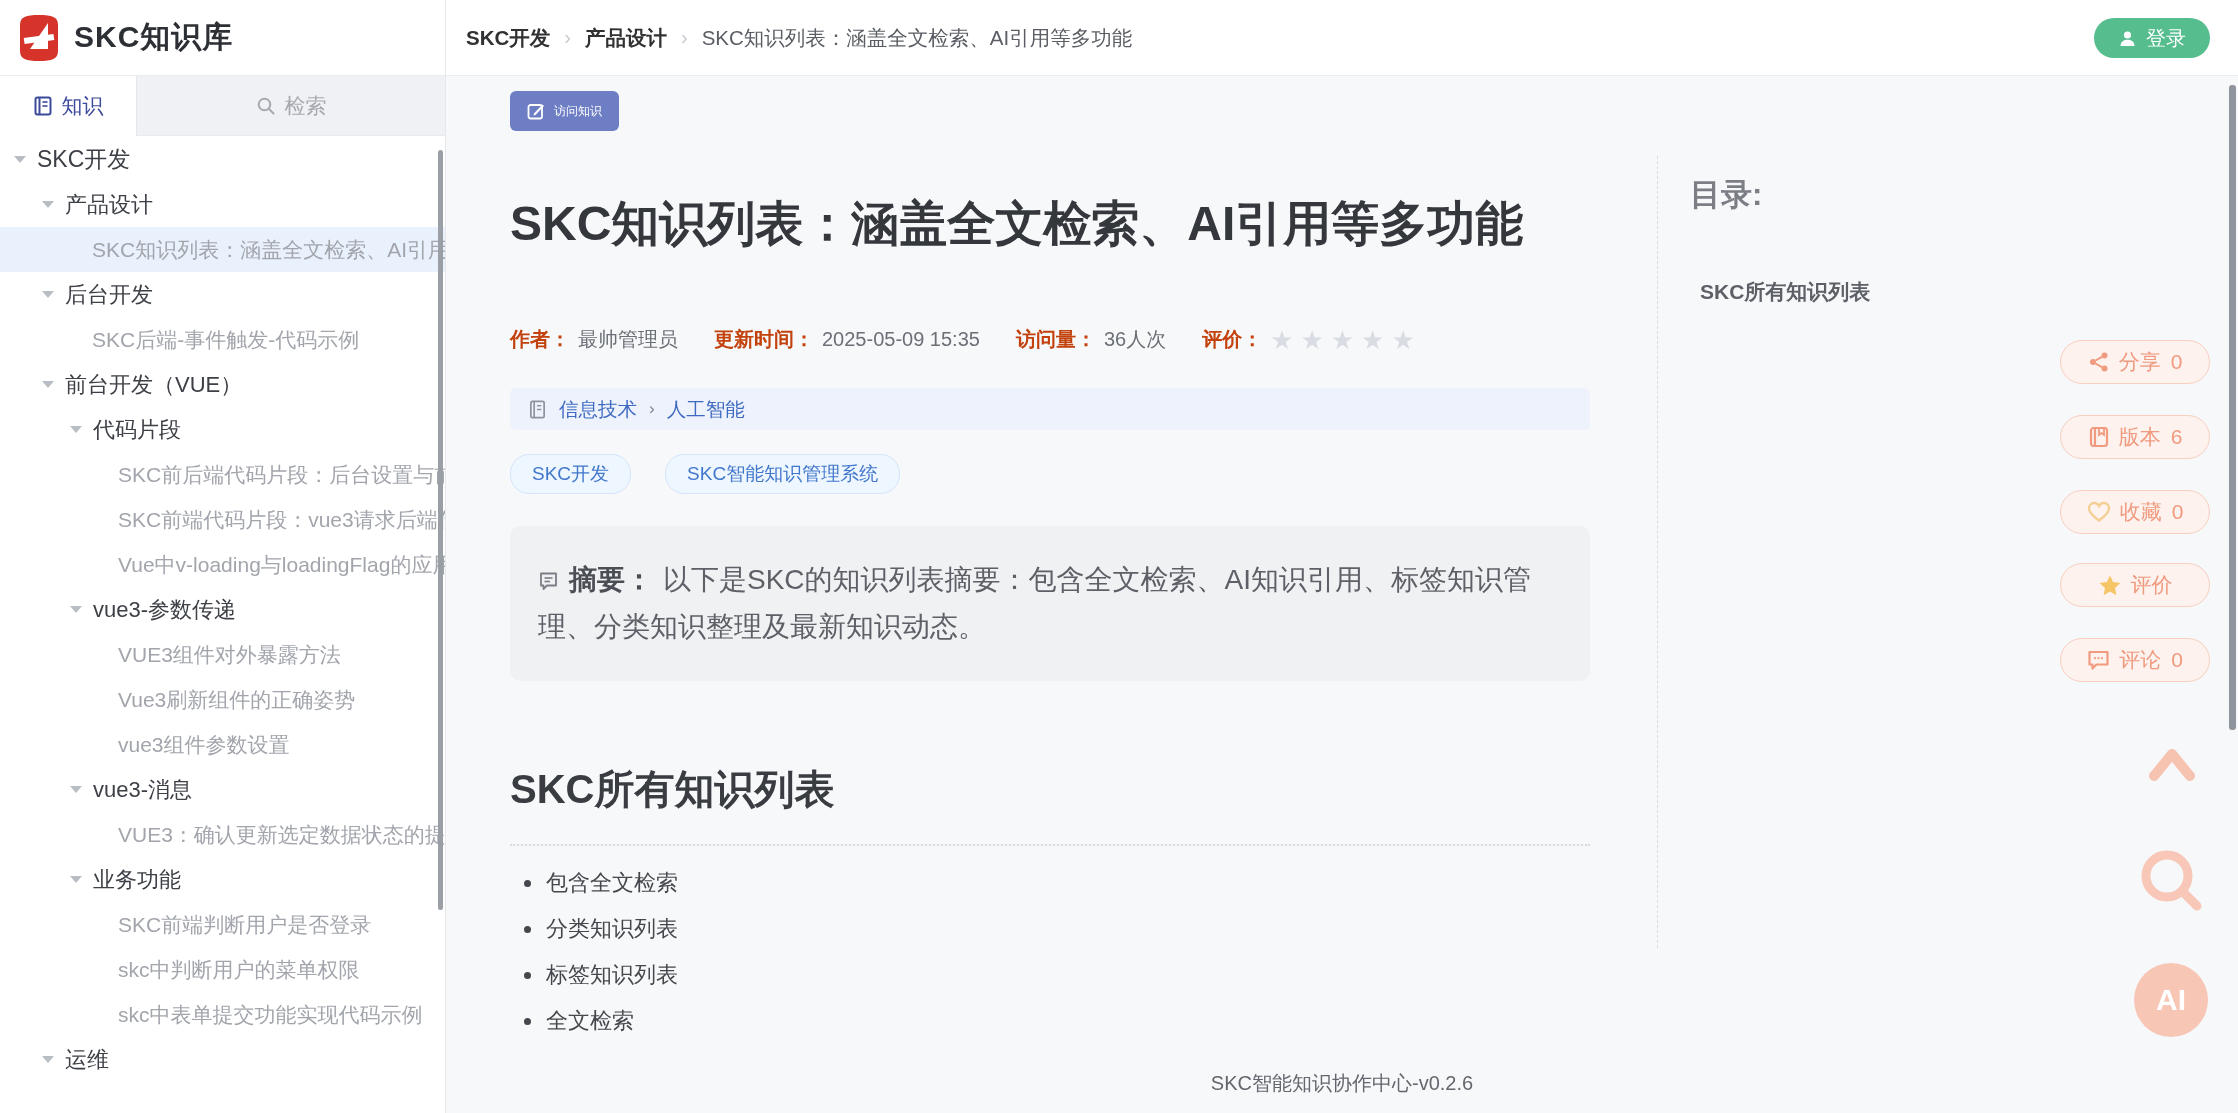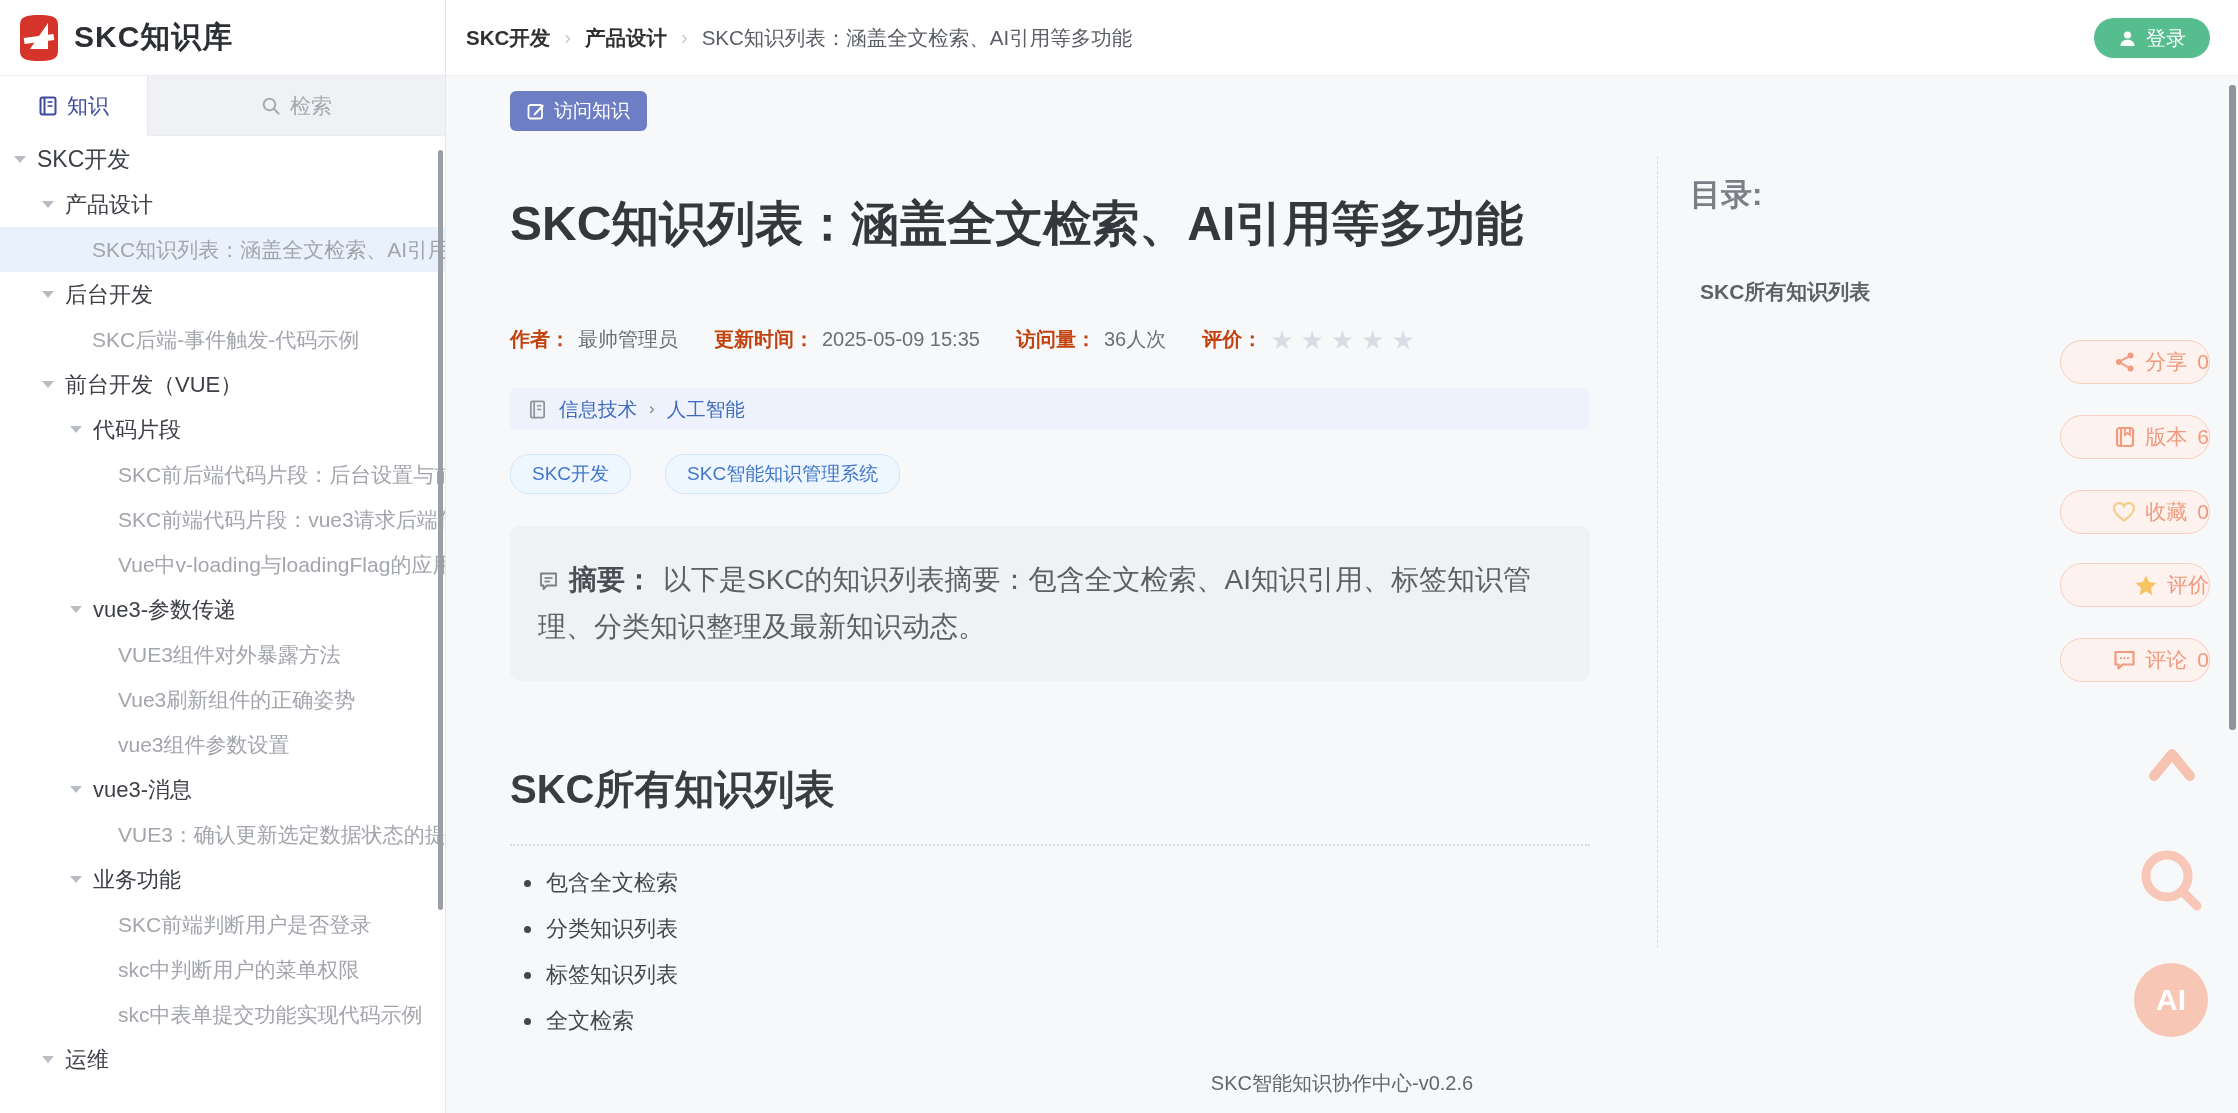--- a/index.html
+++ b/index.html
@@ -7,21 +7,21 @@
   body { font-family:"Liberation Sans","DejaVu Sans",sans-serif; background:#fff; color:#303133; }
   .page { position:relative; width:2238px; height:1113px; overflow:hidden; background:#f7f8fa; }
 
   
   .sidebar { position:absolute; left:0; top:0; width:446px; height:1113px; background:#fff; border-right:1px solid #e5e7ea; z-index:3; }
   .logo-row { height:76px; display:flex; align-items:center; padding-left:14px; border-bottom:1px solid #eaecef; background:#fff; }
   .logo-badge { width:50px; height:50px; flex:0 0 50px; }
   .logo-title { font-size:30px; font-weight:bold; color:#2c2f34; margin-left:10px; letter-spacing:1px; }
   .tabs { display:flex; height:60px; }
   .tab { display:flex; align-items:center; justify-content:center; gap:9px; font-size:21px; cursor:pointer; }
-  .tab-knowledge { width:147px; background:#fff; color:#3c4a9c; font-weight:500; }
+  .tab-knowledge { width:136px; background:#fff; color:#3c4a9c; font-weight:500; }
   .tab-search { flex:1; background:#f0f1f4; color:#a6a9b0; border-left:1px solid #e4e6e9; border-bottom:1px solid #e8eaed; }
   .tree { position:absolute; left:0; right:0; top:137px; bottom:0; overflow:hidden; }
   .tree-row { height:45px; display:flex; align-items:center; white-space:nowrap; overflow:hidden; cursor:pointer; }
   .tree-row.lvl1 { padding-left:14px; }
   .tree-row.lvl2 { padding-left:42px; }
   .tree-row.branch.lvl3 { padding-left:70px; }
   .tree-row.leaf.lvl3 { padding-left:92px; }
   .tree-row.leaf.lvl4 { padding-left:118px; }
   .caret { width:0; height:0; border-left:6px solid transparent; border-right:6px solid transparent; border-top:7px solid #b9bdc4; margin-right:11px; flex:0 0 auto; }
   .tree-row .tlabel { color:#3d4046; font-size:22px; }
@@ -35,21 +35,21 @@
   .breadcrumb { display:flex; align-items:center; gap:14px; padding-left:20px; font-size:20.5px; }
   .crumb { color:#303133; font-weight:bold; cursor:pointer; }
   .crumb.last { color:#5a5e64; font-weight:normal; cursor:default; }
   .crumb-sep { color:#c5c9d0; font-size:20px; }
   .login-btn { position:absolute; right:28px; top:18px; height:40px; padding:0 24px; border-radius:20px; background:#55bd8e; color:#fff; font-size:20px; display:flex; align-items:center; gap:9px; border:none; cursor:pointer; }
 
   
   .main { position:absolute; left:446px; top:76px; width:1792px; height:1037px; background:#f7f8fa; }
   .content { position:absolute; left:64px; top:0; width:1080px; height:100%; }
 
-  .visit-btn { position:absolute; left:0; top:15px; height:40px; padding:0 17px; background:#6d7ec4; border:none; border-radius:6px; color:#fff; font-size:19px; display:flex; align-items:center; gap:9px; cursor:pointer;justify-content:space-between; }
+  .visit-btn { position:absolute; left:0; top:15px; height:40px; padding:0 17px; background:#6d7ec4; border:none; border-radius:6px; color:#fff; font-size:12px; display:flex; align-items:center; gap:9px; cursor:pointer;justify-content:space-between; }
   .article-title { position:absolute; left:0; top:116px; font-size:48px; font-weight:bold; color:#34373c; white-space:nowrap; }
 
   .meta { position:absolute; left:0; top:250px; display:flex; align-items:center; gap:36px; font-size:20px; }
   .meta-item { display:flex; align-items:center; gap:8px; }
   .meta-label { font-weight:bold; color:#c2410c; }
   .meta-value { color:#6b6f76; }
   .stars { color:#d9dce2; font-size:26px; letter-spacing:7px; line-height:20px; }
 
   .category-bar { position:absolute; left:0; top:312px; width:1080px; height:42px; background:#edf2fd; border-radius:6px; display:flex; align-items:center; padding:0 18px; gap:12px; font-size:19.5px; }
   .cat-link { color:#3f6ac0; cursor:pointer; }
@@ -72,21 +72,21 @@
   .page-footer { position:absolute; left:0; top:994px; width:1792px; text-align:center; font-size:20px; color:#63676d; }
 
   
   .toc-col { position:absolute; left:1211px; top:80px; width:380px; height:792px; border-left:1px dashed #d9dce1; padding:18px 0 0 32px; }
   .toc-heading { font-size:31px; font-weight:bold; color:#7b7f85; }
   .toc-items { margin-top:62px; }
   .toc-item { font-size:21px; font-weight:bold; color:#5d6167; margin-left:10px; cursor:pointer; }
 
   
   .actions { position:absolute; left:1614px; top:0; width:150px; height:100%; }
-  .action-pill { position:absolute; left:0; width:150px; height:44px; border:1.5px solid #f8cfc0; border-radius:22px; background:#fdf2ed; color:#f09a7f; font-size:21px; display:flex; align-items:center; justify-content:flex-end; gap:9px; cursor:pointer; }
+  .action-pill { position:absolute; left:0; width:150px; height:44px; border:1.5px solid #f8cfc0; border-radius:22px; background:#fdf2ed; color:#f09a7f; font-size:21px; display:flex; align-items:center; justify-content:center; gap:9px; cursor:pointer; }
   .action-pill .cnt { margin-left:1px; }
 
   
   .float-tool { position:absolute; cursor:pointer; }
   .ai-bubble { position:absolute; left:1688px; top:887px; width:74px; height:74px; border-radius:50%; background:#f8c6b5; color:#fff; font-weight:bold; font-size:30px; display:flex; align-items:center; justify-content:center; cursor:pointer; }
 
   
   .page-scrollbar { position:absolute; right:2px; top:9px; width:7px; height:645px; background:#8f939b; border-radius:3px; }
 </style>
 </head>

